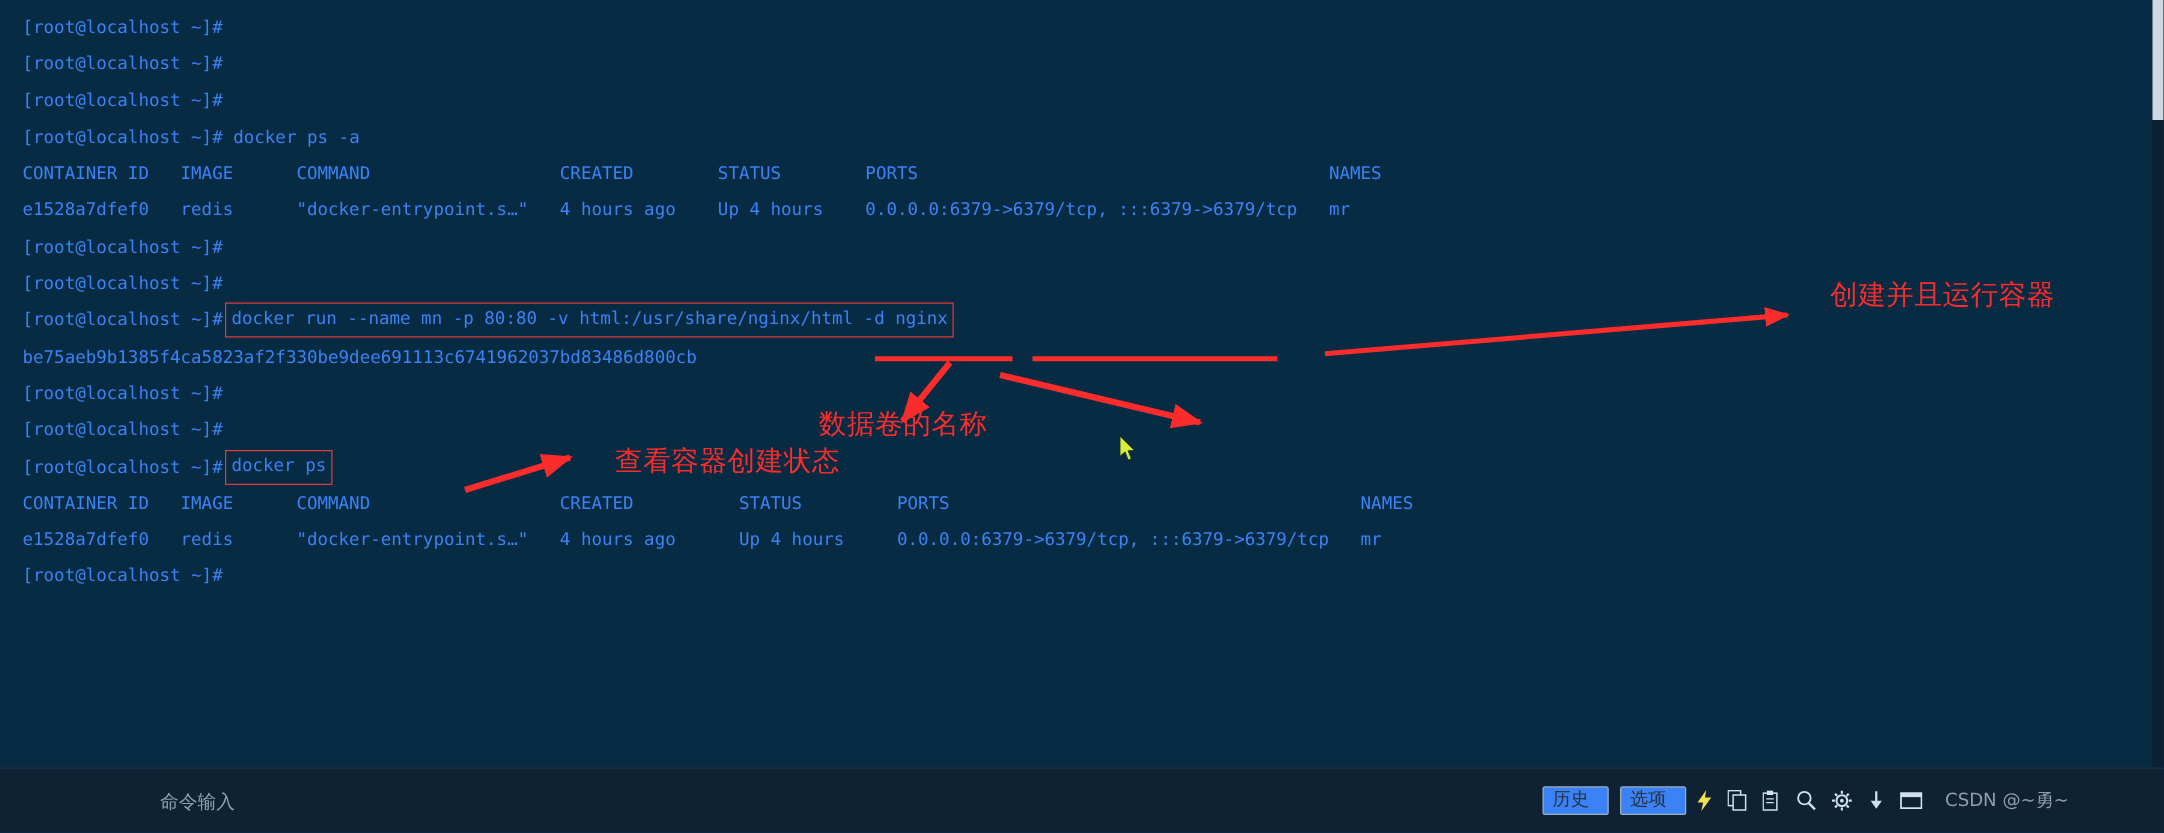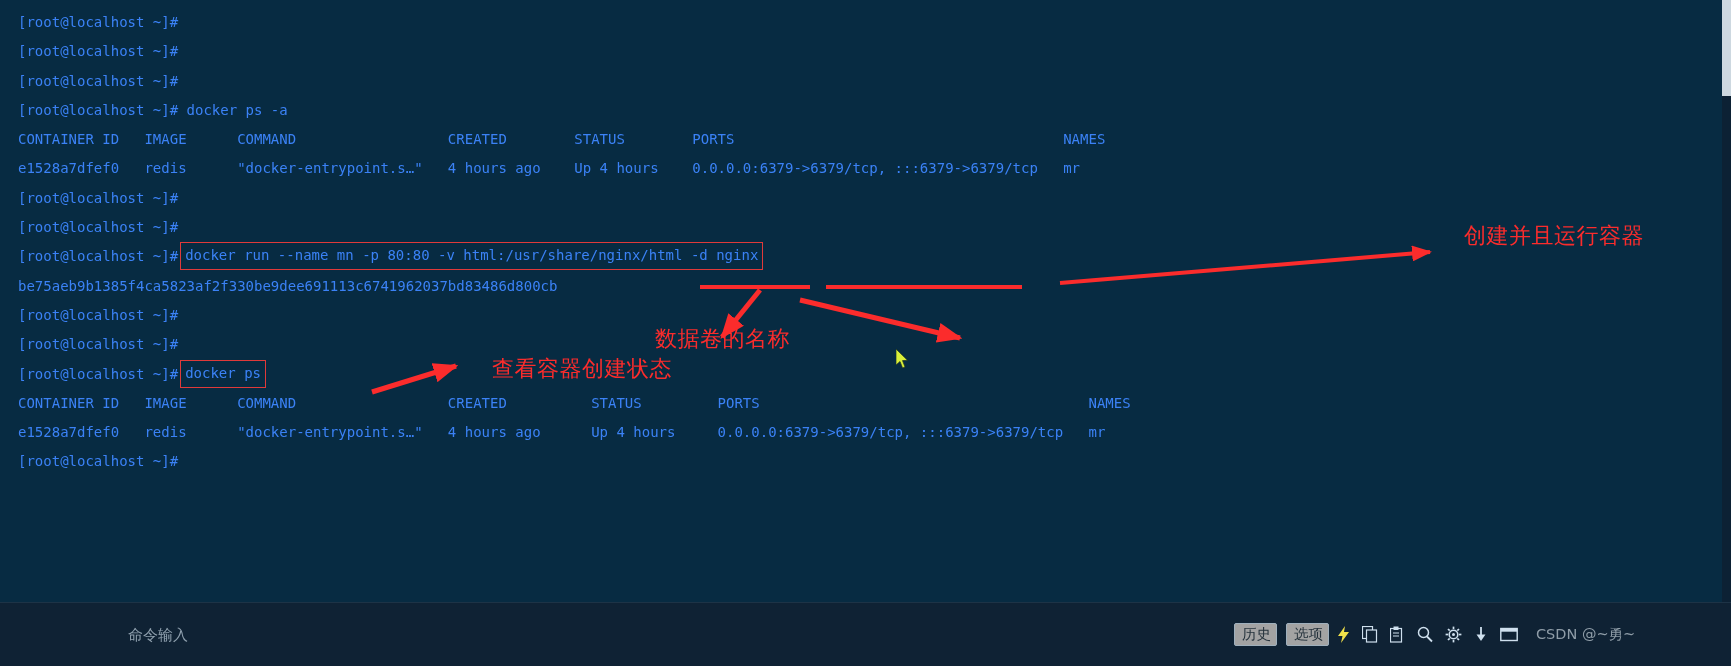--- a/index.html
+++ b/index.html
@@ -61,21 +61,21 @@
   #mouse-cursor {
     position: absolute;
     left: 896px; top: 349px;
     width: 14px; height: 20px;
   }
 
   
   #statusbar {
     position: absolute;
     left: 0; bottom: 0;
-    width: 1731px; height: 64px;
+    width: 1731px; height: 52px;
     background: #0f2234;
     border-top: 1px solid #1d3346;
     display: flex;
     align-items: center;
   }
   #sb-left {
     width: 124px; height: 48px;
     background: #0f2234;
   }
   #cmd-input {
@@ -84,27 +84,27 @@
     background: #0f2234;
     border: none;
     color: #93a6b5;
     font-family: "DejaVu Sans", "Liberation Sans", sans-serif;
     font-size: 15px;
     outline: none;
     padding: 0 4px;
   }
   #cmd-input::placeholder { color: #8fa0ae; }
   .sb-btn {
-    background: #a3a3a3;
+    background: #3b82f6;
     color: #26333d;
     border: 1px solid #9fb0bd;
     border-radius: 2px;
     font-family: "DejaVu Sans", "Liberation Sans", sans-serif;
     font-size: 14.5px;
-    padding: 2px 5px 3px 7px;
+    padding: 2px 15px 3px 7px;
     margin-right: 9px;
     cursor: pointer;
     line-height: 1.15;
   }
   .sb-icon {
     color: #cfe0ee;
     font-size: 17px;
     margin-right: 12px;
     font-family: "DejaVu Sans", "Liberation Sans", sans-serif;
     cursor: pointer;

